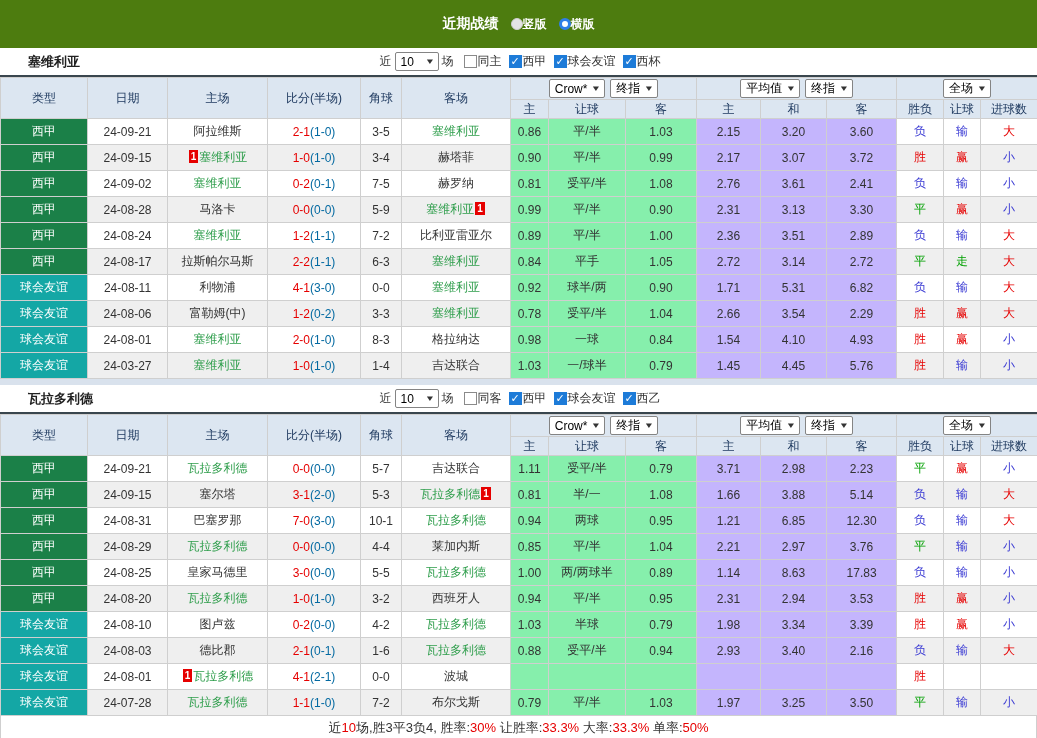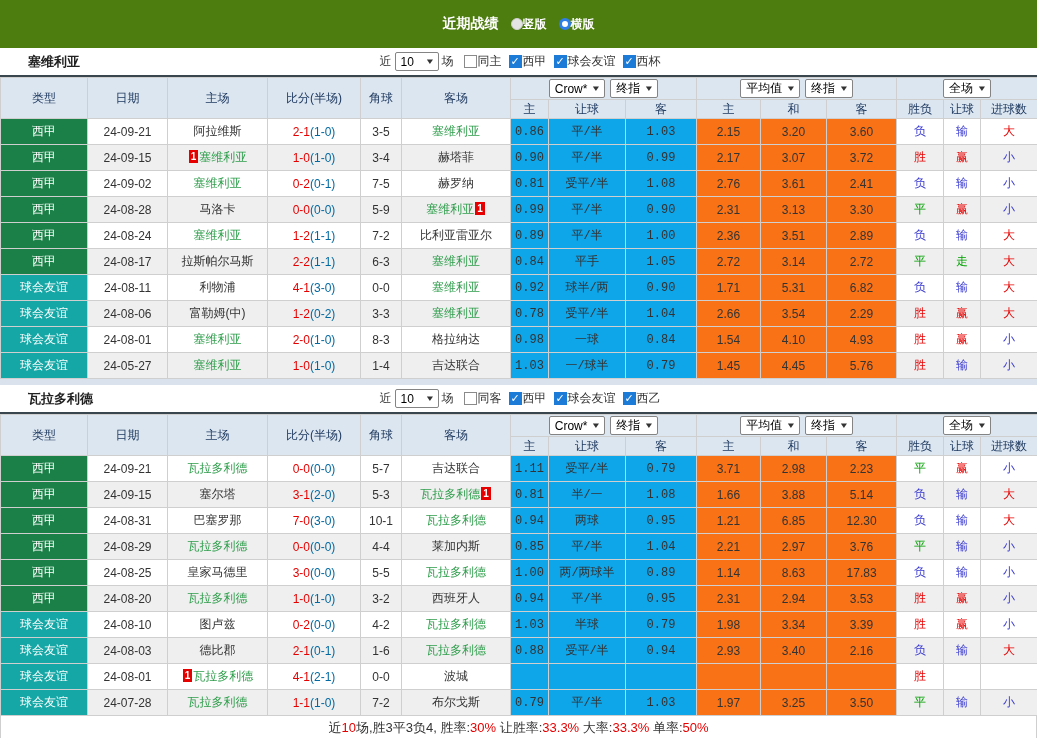--- a/index.html
+++ b/index.html
@@ -29,22 +29,22 @@
 
   
   table.results-table { width:1037px; table-layout:fixed; border-collapse:collapse; }
   .results-table th, .results-table td { border:1px solid #cfcfcf; text-align:center; padding:0; overflow:hidden; white-space:nowrap; }
   thead th { background:#dce6f1; color:#1f3a60; font-weight:normal; font-size:12px; }
   tr.hdr-top th { height:22px; }
   tr.hdr-sub th { height:19px; }
   .selgroup { display:flex; align-items:center; justify-content:center; gap:5px; }
   tbody td { height:26px; font-size:12px; color:#333; background:#fff; }
   tbody tr:nth-child(even) td { background:#efefef; }
-  tbody tr td.c-cream { background:#0ea5e9;font-family:Liberation Mono, monospace; }
-  tbody tr td.c-blue  { background:#f97316; }
+  tbody tr td.c-cream { background:#86efac; }
+  tbody tr td.c-blue  { background:#c4b5fd; }
   tbody tr td.lg-green { background:#1b8048; color:#fff; }
   tbody tr td.lg-teal  { background:#14a7a5; color:#fff; }
   .team-self { color:#2f9e4c; }
   .ft { color:#e60000; }
   .ht { color:#0369a1; }
   .rc-badge { display:inline-block; background:#e60000; color:#fff; font-size:10px; font-weight:bold; line-height:13px; padding:0 2px; margin:0 1px; vertical-align:1px; }
   .t-red { color:#e60000; }
   .t-blue { color:#3939d3; }
   .t-green { color:#00a000; }
 
@@ -317,21 +317,21 @@
           <td class="c-cream">0.84</td>
           <td class="c-blue">1.54</td>
           <td class="c-blue">4.10</td>
           <td class="c-blue">4.93</td>
           <td class="t-red">胜</td>
           <td class="t-red">赢</td>
           <td class="t-blue">小</td>
         </tr>
         <tr>
           <td class="lg-teal">球会友谊</td>
-          <td>24-05-27</td>
+          <td>24-03-27</td>
           <td><span class="team-self">塞维利亚</span></td>
           <td><span class="ft">1-0</span><span class="ht">(1-0)</span></td>
           <td>1-4</td>
           <td><span>吉达联合</span></td>
           <td class="c-cream">1.03</td>
           <td class="c-cream">一/球半</td>
           <td class="c-cream">0.79</td>
           <td class="c-blue">1.45</td>
           <td class="c-blue">4.45</td>
           <td class="c-blue">5.76</td>

